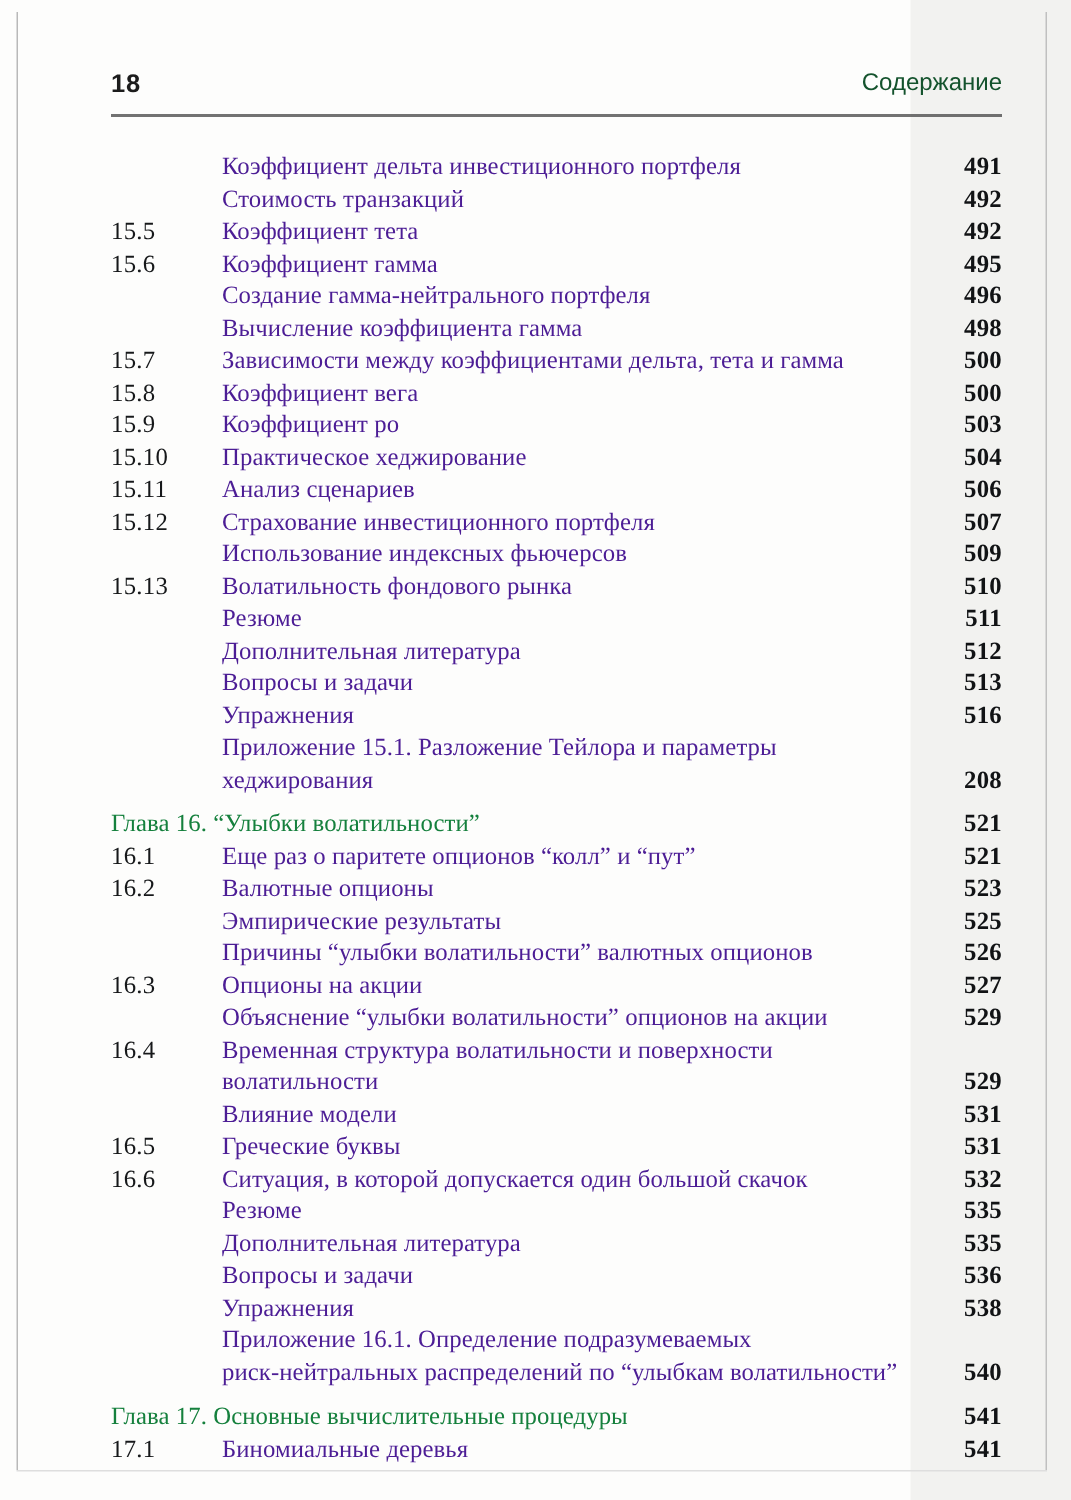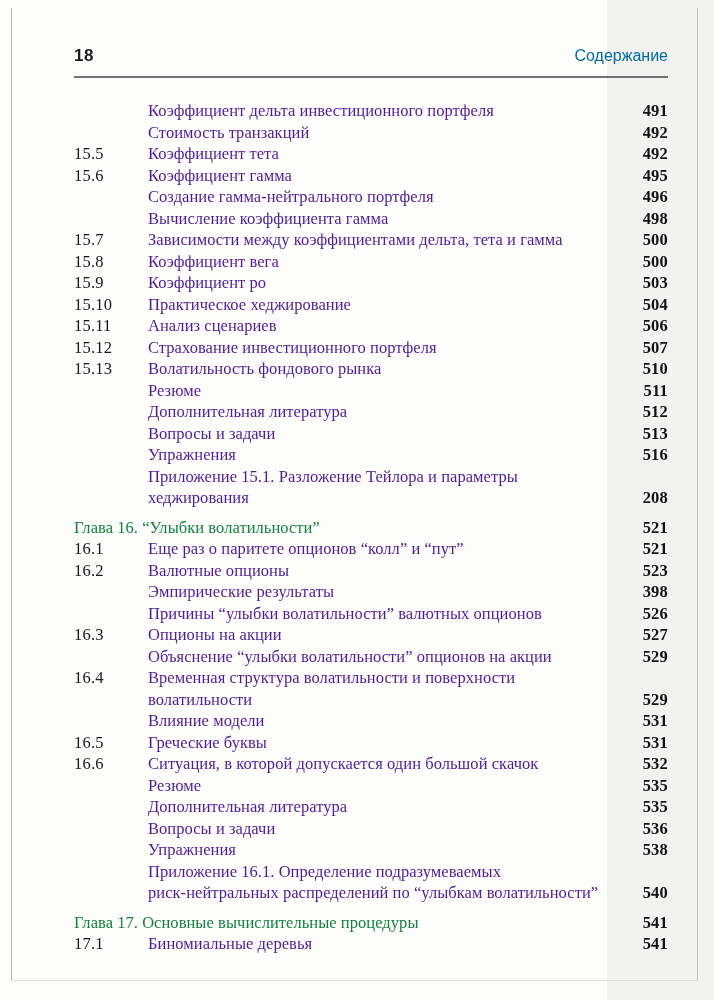--- a/index.html
+++ b/index.html
@@ -55,21 +55,21 @@
     font-weight: bold;
     font-size: 17px;
     color: #1c1c1c;
     letter-spacing: 0.5px;
   }
   .runhead-title {
     position: absolute;
     right: 0; top: 1px;
     font-family: "Liberation Sans", sans-serif;
     font-size: 16px;
-    color: #0369a1;
+    color: #14532d;
   }
   .runhead-rule {
     position: absolute;
     left: 74px; top: 76px;
     width: 594px;
     height: 2px;
     background: #4a4a4a;
     opacity: 0.78;
   }
 
@@ -200,20 +200,25 @@
         <span class="num">15.11</span>
         <span class="title">Анализ сценариев</span>
         <span class="pageno">506</span>
       </div>
       <div class="row">
         <span class="num">15.12</span>
         <span class="title">Страхование инвестиционного портфеля</span>
         <span class="pageno">507</span>
       </div>
       <div class="row">
+        <span class="num"></span>
+        <span class="title">Использование индексных фьючерсов</span>
+        <span class="pageno">509</span>
+      </div>
+      <div class="row">
         <span class="num">15.13</span>
         <span class="title">Волатильность фондового рынка</span>
         <span class="pageno">510</span>
       </div>
       <div class="row">
         <span class="num"></span>
         <span class="title">Резюме</span>
         <span class="pageno">511</span>
       </div>
       <div class="row">
@@ -251,21 +256,21 @@
         <span class="pageno">521</span>
       </div>
       <div class="row">
         <span class="num">16.2</span>
         <span class="title">Валютные опционы</span>
         <span class="pageno">523</span>
       </div>
       <div class="row">
         <span class="num"></span>
         <span class="title">Эмпирические результаты</span>
-        <span class="pageno">398</span>
+        <span class="pageno">525</span>
       </div>
       <div class="row">
         <span class="num"></span>
         <span class="title">Причины “улыбки волатильности” валютных опционов</span>
         <span class="pageno">526</span>
       </div>
       <div class="row">
         <span class="num">16.3</span>
         <span class="title">Опционы на акции</span>
         <span class="pageno">527</span>

